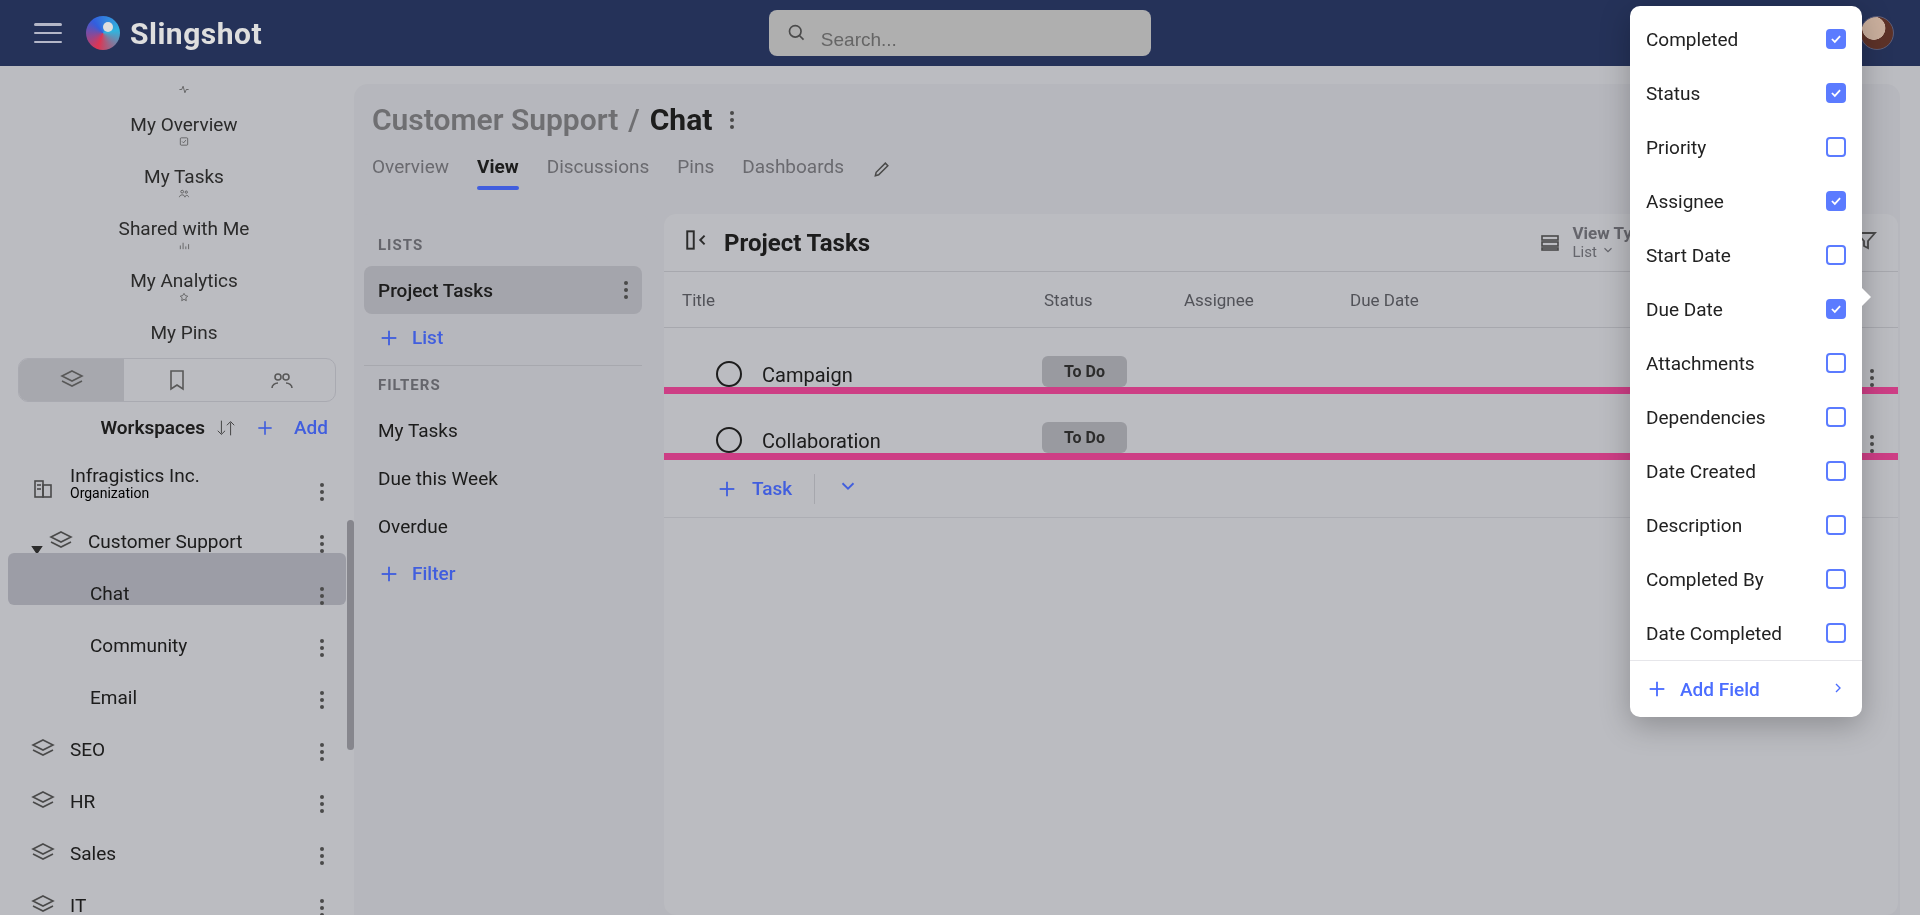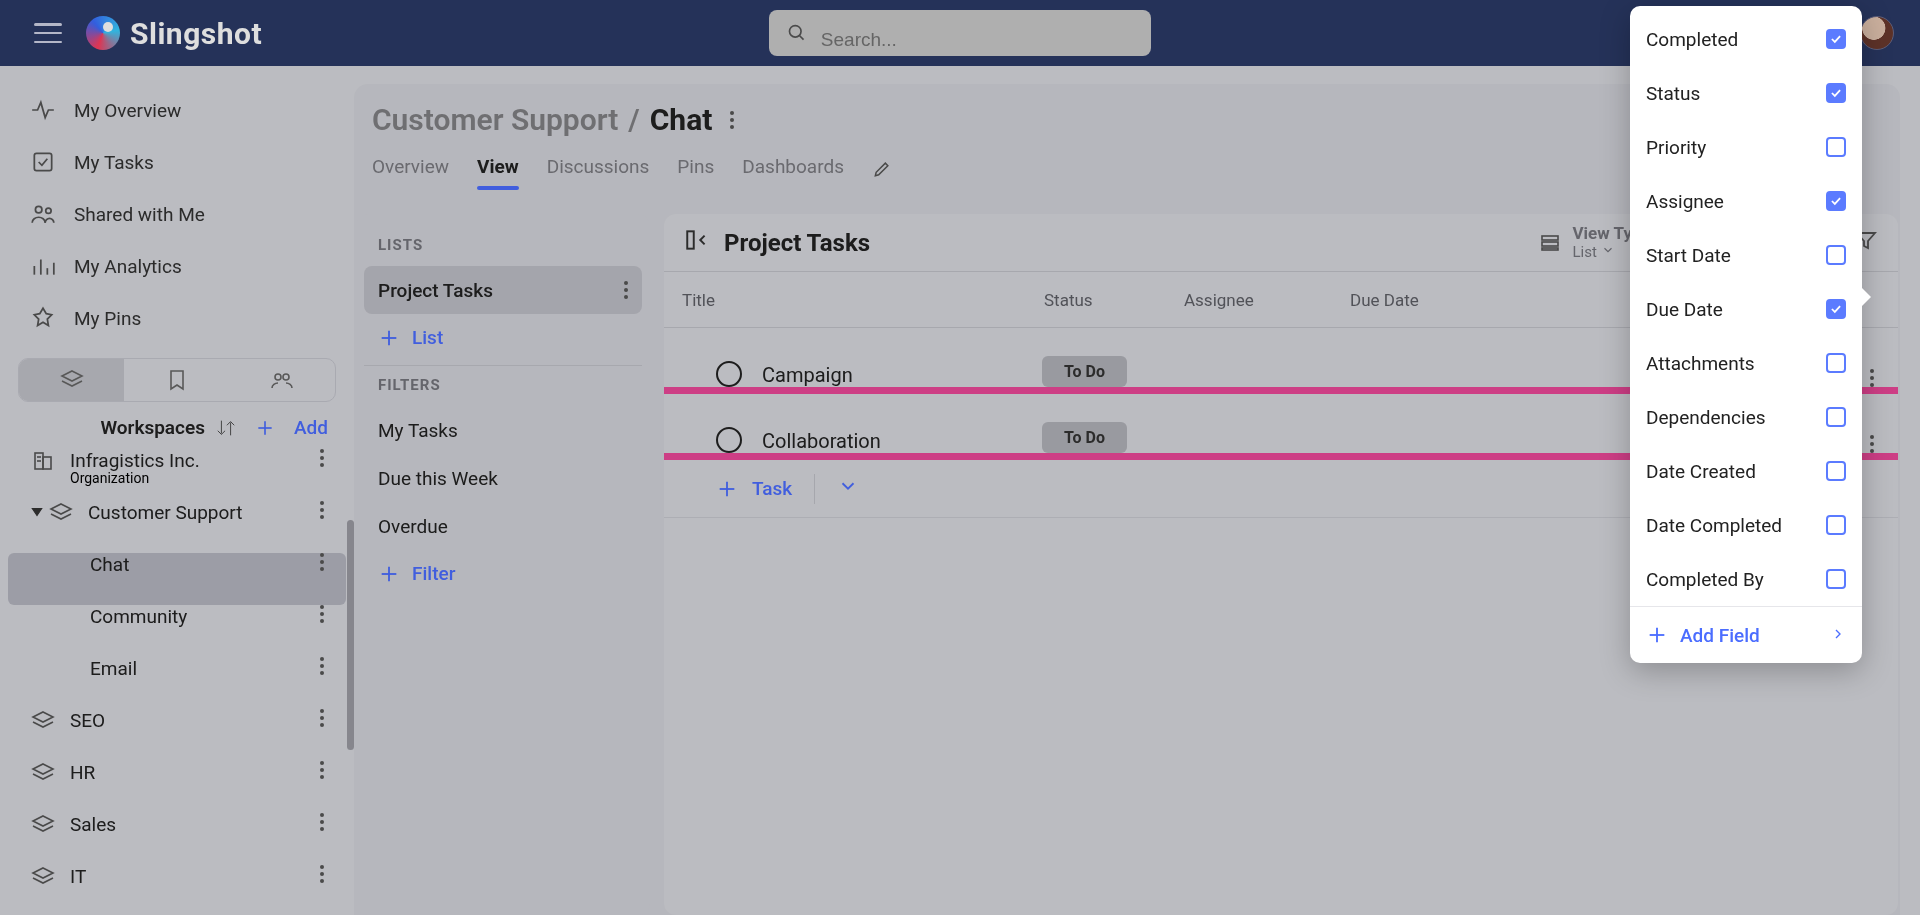--- a/index.html
+++ b/index.html
@@ -12,32 +12,32 @@
   .hamburger div{height:2.5px;background:#cfd3e6;border-radius:2px;}
   .logo { display:flex; align-items:center; margin-left:24px; color:#fff; font-weight:700; font-size:30px; letter-spacing:0.5px;}
   .logo-mark{ width:34px;height:34px;border-radius:50%; background:conic-gradient(from 200deg,#ff3e5f,#3a6cff,#3acfff,#ff3e5f); margin-right:10px; position:relative;}
   .logo-mark::after{content:""; position:absolute; left:17px; top:6px; width:10px;height:10px;border-radius:50%;background:#fff;}
   .search { position:absolute; left:50%; transform:translateX(-50%); width:382px; height:46px; background:#c9c9c9; border-radius:8px; display:flex; align-items:center; padding:0 18px; color:#555;}
   .search svg{width:22px;height:22px;stroke:#555;fill:none;stroke-width:2;margin-right:14px;}
   .search input{border:none;background:transparent;outline:none;font-size:19px;color:#333;width:100%;margin-top:14px;}
   .avatar{ position:absolute; right:26px; width:34px;height:34px;border-radius:50%; background:radial-gradient(circle at 40% 35%, #e8c9b5 0 40%, #6b3a2e 42% 100%); border:1px solid #6b6b8a;}
   
   .sidebar-left{ position:absolute; left:0; top:66px; bottom:0; width:354px; background:#d7d8de; padding-top:18px; overflow:hidden;}
-  .nav-item{ display:flex; align-items:center; height:52px; padding-left:30px; color:#323232; cursor:pointer; gap:18px;}
+  .nav-item{ display:flex; align-items:center; height:52px; padding-left:14px; color:#323232; cursor:pointer; gap:18px;flex-direction:column;}
   .nav-item svg{width:26px;height:26px;stroke:#555;fill:none;stroke-width:1.6;}
   .seg-row{ margin:14px 18px 0 18px; height:44px; display:flex; border:1px solid #c3c4cc; border-radius:10px; overflow:hidden;}
   .seg-row>div{flex:1;display:flex;align-items:center;justify-content:center;cursor:pointer;}
   .seg-row>div.active{background:#c0c1c8;}
   .seg-row svg{width:24px;height:24px;stroke:#666;fill:none;stroke-width:1.6;}
   .ws-header{display:flex;align-items:center;padding:10px 18px 6px 18px; gap:10px;}
   .ws-header .label{font-weight:600;color:#222;flex:1;text-align:right;}
   .ws-header .sort{width:22px;height:22px;stroke:#444;fill:none;}
   .btn-add{display:flex;align-items:center;gap:19px;color:#4b6dff;font-weight:500;cursor:pointer; padding:4px 8px;}
   .btn-add svg{width:20px;height:20px;stroke:#4b6dff;fill:none;stroke-width:2;}
-  .ws-item{display:flex;align-items:flex-start;height:52px;padding-left:30px;cursor:pointer;position:relative;}
+  .ws-item{display:flex;align-items:flex-end;height:52px;padding-left:30px;cursor:pointer;position:relative;}
   .ws-item .icon{width:26px;display:flex;justify-content:center;margin-right:14px;}
   .ws-item .icon svg{width:24px;height:24px;stroke:#555;fill:none;stroke-width:1.6;}
   .ws-item .more{position:absolute;right:30px;display:flex;flex-direction:column;gap:3px;}
   .ws-item .more span{width:4px;height:4px;border-radius:50%;background:#555;}
   .ws-sub{color:#000000;font-size:14px;margin-top:-2px;}
   .ws-indent1{padding-left:30px;}
   .ws-indent2{padding-left:90px;}
   .ws-item.active{background:#b4b5bf;border-radius:6px;margin:0 8px;padding-left:82px;}
   .ws-item.active .more{right:22px;}
   .ws-scroll-indicator{position:absolute;right:0;top:454px;width:7px;height:230px;background:#9a9aa2;border-radius:4px;}
@@ -542,25 +542,29 @@
     </div>
     <div class="pop-item">
       <span>Dependencies</span>
       <div class="chk"></div>
     </div>
     <div class="pop-item">
       <span>Date Created</span>
       <div class="chk"></div>
     </div>
     <div class="pop-item">
+      <span>Description</span>
+      <div class="chk"></div>
+    </div>
+    <div class="pop-item">
+      <span>Completed By</span>
+      <div class="chk"></div>
+    </div>
+    <div class="pop-item">
       <span>Date Completed</span>
-      <div class="chk"></div>
-    </div>
-    <div class="pop-item">
-      <span>Completed By</span>
       <div class="chk"></div>
     </div>
     <div class="pop-divider"></div>
     <div class="pop-add">
       <svg viewBox="0 0 24 24">
         <line x1="12" y1="4" x2="12" y2="20"></line>
         <line x1="4" y1="12" x2="20" y2="12"></line>
       </svg>
       <span>Add Field</span>
       <span class="chev"><svg viewBox="0 0 24 24">

